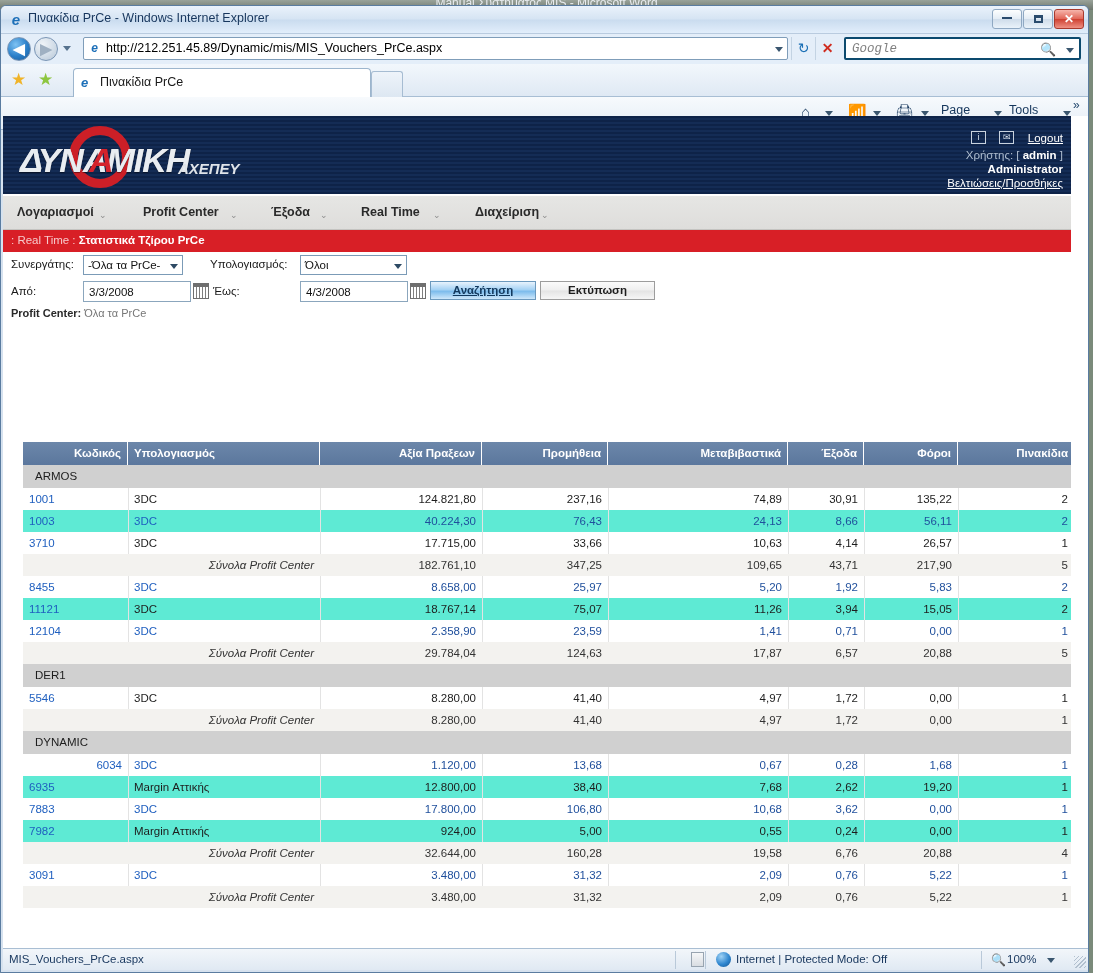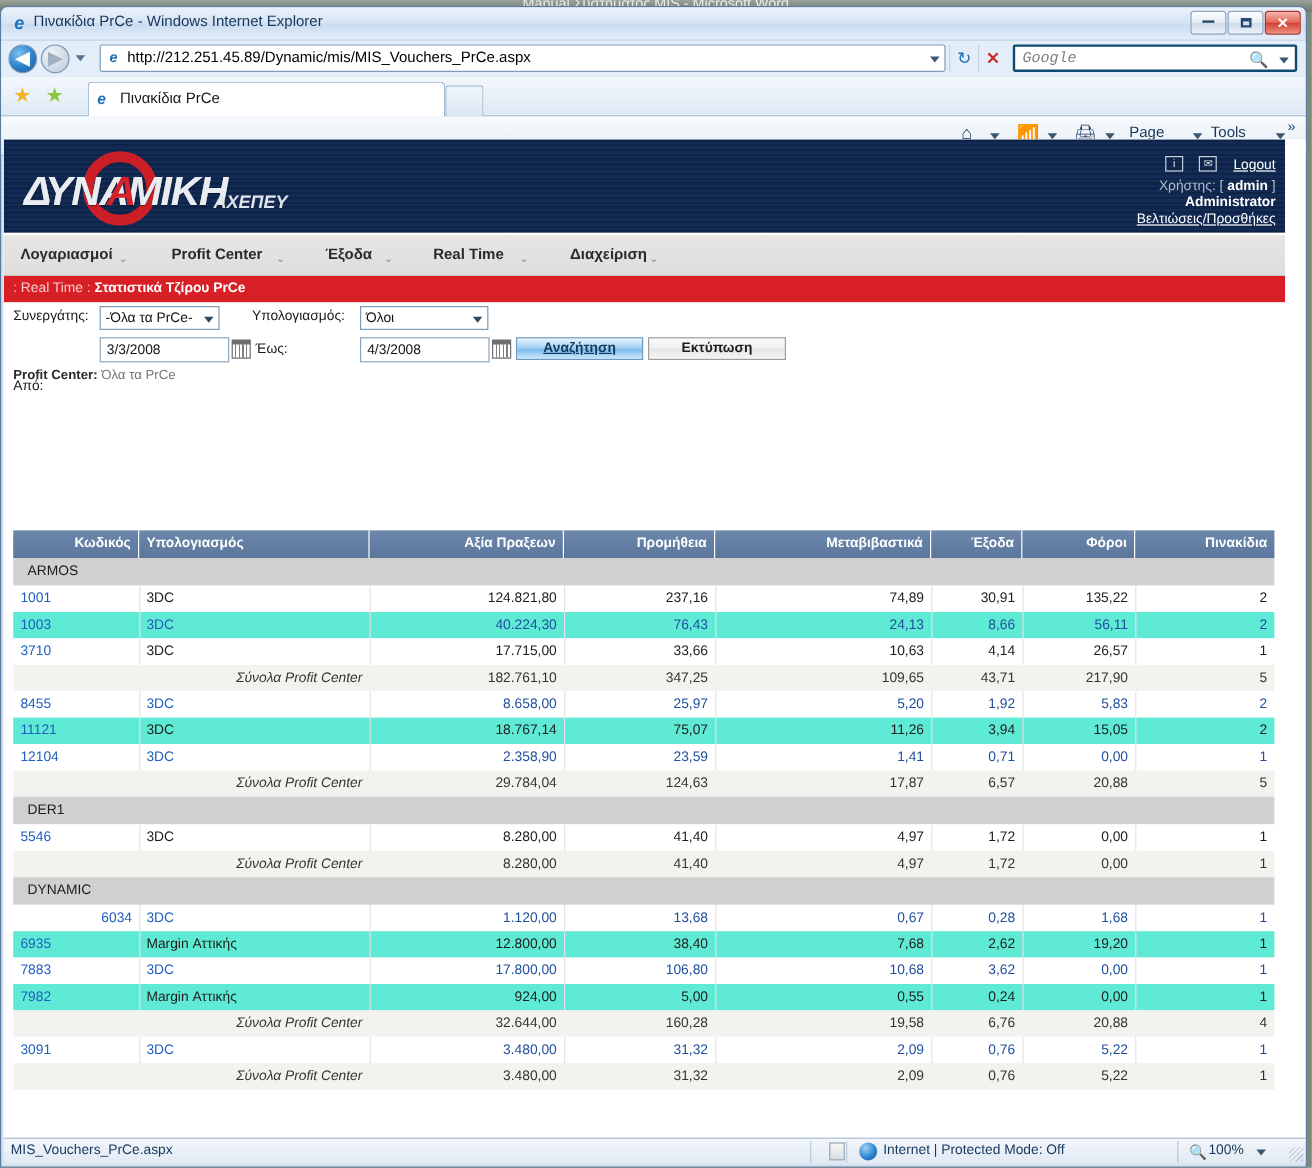--- a/index.html
+++ b/index.html
@@ -272,21 +272,21 @@
     background: linear-gradient(180deg,#fbfbfb 0%,#efefef 48%,#e4e4e4 52%,#f6f6f6 100%);
     border:1px solid #9d9d9d;
     font-size:11.5px; font-weight:bold; color:#1d1d1d; text-align:center;
     line-height:17px; cursor:pointer;
   }
   #pc-line { position:absolute; left:8px; top:309px; font-size:11px; }
   #pc-label { color:#2a2a2a; font-weight:bold;}
   #pc-value { color:#777777; }
 
   
-  #grid { position:absolute; left:8px; top:326px; width:1051px; font-size:11.5px; }
+  #grid { position:absolute; left:20px; top:326px; width:1051px; font-size:11.5px; }
   .gr { position:relative; width:1051px; height:22px; }
   #ghead {
     height:23px;
     background: linear-gradient(180deg,#6c87aa 0%,#5b779d 100%);
     color:#ffffff; font-weight:bold;
   }
   #ghead .gc { border-right:1px solid #ffffff; line-height:23px; }
   #ghead .gc:last-child { border-right:none; }
   .gc {
     position:absolute; top:0; height:100%;
@@ -448,21 +448,21 @@
         <div class="fselect" style="left:80px; top:3px; width:100px;">
           <span>-Όλα τα PrCe-</span>
           <span class="arr"></span>
         </div>
         <div class="flabel" style="left:207px; top:6px;">Υπολογιασμός:</div>
         <div class="fselect" style="left:297px; top:3px; width:107px;">
           <span>Όλοι</span>
           <span class="arr"></span>
         </div>
 
-        <div class="flabel" style="left:8px; top:33px;margin-top:31px;">Από:</div>
+        <div class="flabel" style="left:8px; top:33px;">Από:</div>
         <div class="finput" style="left:80px; top:29px; width:108px;">3/3/2008</div>
         <div class="calbtn" style="left:190px; top:31px;"></div>
         <div class="flabel" style="left:210px; top:33px;">Έως:</div>
         <div class="finput" style="left:297px; top:29px; width:108px;">4/3/2008</div>
         <div class="calbtn" style="left:407px; top:31px;"></div>
         <div id="btn-search" style="top:29px;">Αναζήτηση</div>
         <div id="btn-print" style="top:29px;">Εκτύπωση</div>
 
         <div id="pc-line" style="top:55px;">
           <span id="pc-label">Profit Center:</span>

